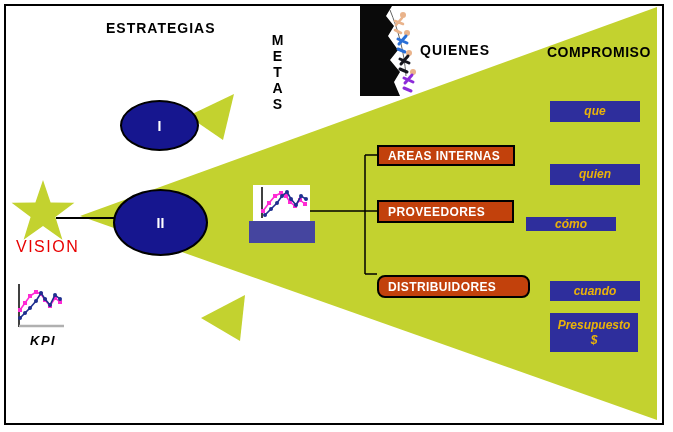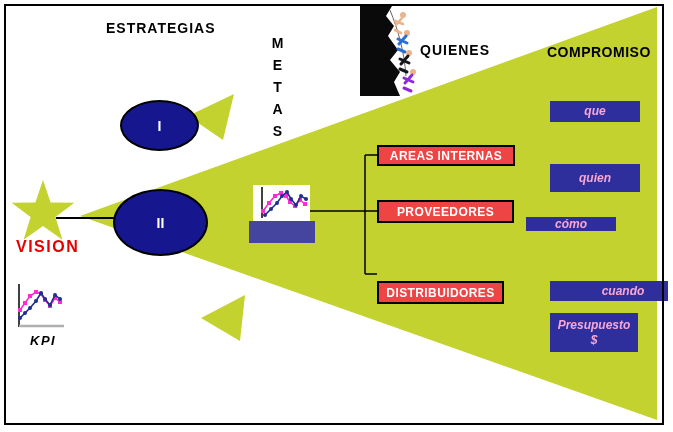--- a/index.html
+++ b/index.html
@@ -4,34 +4,34 @@
 <style>
   html,body{margin:0;padding:0;background:#fff;}
   .stage{position:relative;width:673px;height:432px;background:#fff;overflow:hidden;
          font-family:"Liberation Sans",sans-serif;}
   .frame{position:absolute;left:4px;top:4px;width:660px;height:421px;
          border:2px solid #000;box-sizing:border-box;pointer-events:none;z-index:50;}
   svg.layer{position:absolute;left:0;top:0;z-index:1;}
   .abs{position:absolute;}
   .heading{font-weight:bold;color:#000;font-size:14px;letter-spacing:1px;z-index:10;}
   .italic{}
-  .metas{width:15px;word-break:break-all;line-height:22px;font-size:14px;
+  .metas{width:15px;word-break:break-all;line-height:16px;font-size:14px;
          font-weight:bold;color:#000;z-index:10;text-align:center;}
   .ellipse{background:#16168f;border:2px solid #000;border-radius:50%;z-index:6;
            display:flex;align-items:center;justify-content:center;
            color:#fff;font-weight:bold;font-size:14px;}
-  .whobox{background:#ef4444;border:2px solid #000;box-sizing:border-box;z-index:8;
-          display:flex;align-items:center;justify-content:center;
-          color:#fff;font-weight:bold;font-size:12px;letter-spacing:.4px;}
+  .whobox{background:#c2410c;border:2px solid #000;box-sizing:border-box;z-index:8;
+          display:flex;align-items:center;justify-content:flex-start;
+          color:#fff;font-weight:bold;font-size:12px;letter-spacing:.4px;padding-left:9px;}
   .combox{background:#2e2e9c;z-index:8;display:flex;flex-direction:column;
-          align-items:center;justify-content:center;color:#f9a8d4;font-weight:bold;
+          align-items:center;justify-content:center;color:#eab308;font-weight:bold;
           font-style:italic;font-size:12px;line-height:15px;}
   .chartbox{background:#fff;z-index:7;}
   .chartbar{background:#45459f;z-index:6;}
-  .vision{color:#e80000;font-weight:bold;font-size:16px;letter-spacing:1.5px;z-index:10;}
+  .vision{color:#e80000;font-weight:normal;font-size:16px;letter-spacing:1.5px;z-index:10;}
   .kpilabel{color:#000;font-weight:bold;font-style:italic;font-size:13px;
             letter-spacing:1.5px;z-index:10;}
   .z7{z-index:7;}
 </style>
 </head>
 <body>
 
 <div class="stage">
 
   <svg class="layer" width="673" height="432" viewBox="0 0 673 432">
@@ -100,34 +100,34 @@
       <path d="M54 69 l-7 8 m-1 -5 l9 4 m-9 6 l7 3" stroke="#8d2bd9" stroke-width="3" fill="none" stroke-linecap="round"></path>
     </g>
   </svg>
 
   <div class="abs whobox" style="left:377px;top:145px;width:138px;height:21px;">
     <span>AREAS INTERNAS</span>
   </div>
   <div class="abs whobox" style="left:377px;top:200px;width:137px;height:23px;">
     <span>PROVEEDORES</span>
   </div>
-  <div class="abs whobox" style="left:377px;top:281px;width:127px;height:23px;">
+  <div class="abs whobox" style="left:377px;top:275px;width:153px;height:23px;border-radius:8px;">
     <span>DISTRIBUIDORES</span>
   </div>
 
   <div class="abs combox" style="left:550px;top:101px;width:90px;height:21px;">
     <span>que</span>
   </div>
-  <div class="abs combox" style="left:550px;top:164px;width:90px;height:28px;">
+  <div class="abs combox" style="left:550px;top:164px;width:90px;height:21px;">
     <span>quien</span>
   </div>
   <div class="abs combox" style="left:526px;top:217px;width:90px;height:14px;">
     <span>cómo</span>
   </div>
-  <div class="abs combox" style="left:550px;top:281px;width:90px;height:20px;padding-left:28px;">
+  <div class="abs combox" style="left:550px;top:281px;width:90px;height:20px;">
     <span>cuando</span>
   </div>
   <div class="abs combox" style="left:550px;top:313px;width:88px;height:39px;">
     <span>Presupuesto</span>
     <span>$</span>
   </div>
 
   <div class="frame"></div>
 </div>
 

